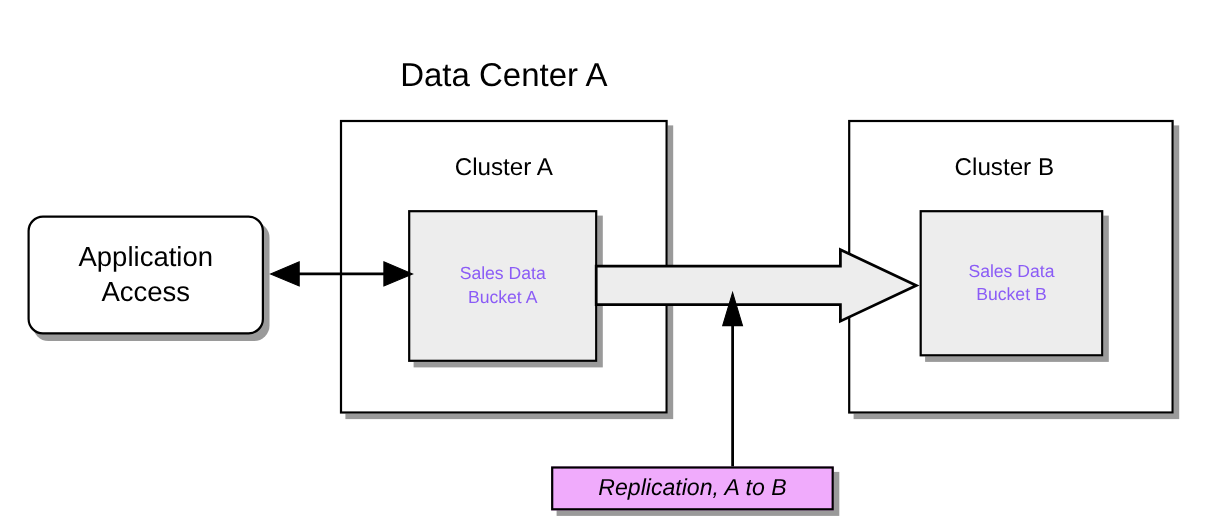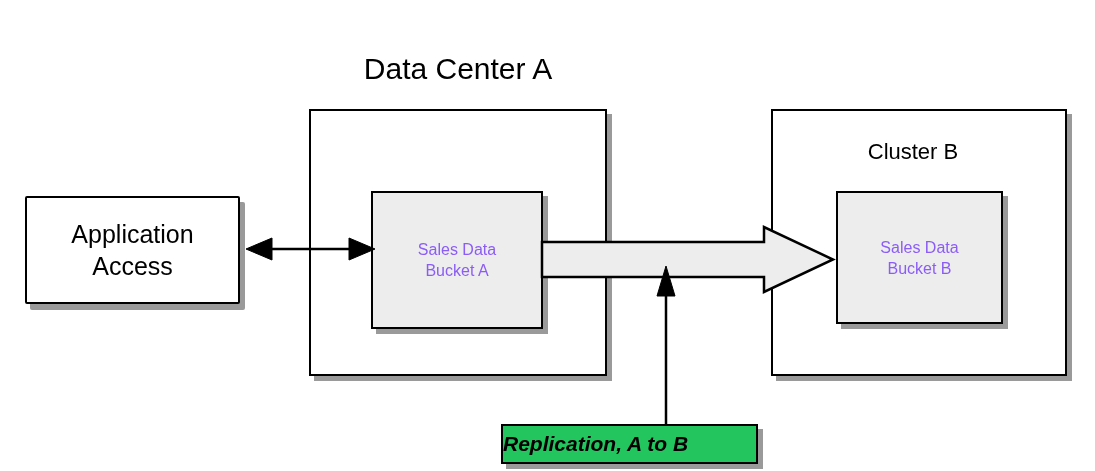--- a/index.html
+++ b/index.html
@@ -61,43 +61,43 @@
     font-size: 16px;
     color: #8b5cf6;
     text-align: center;
     line-height: 21px;
     white-space: pre-line;
   }
 
   
   .rounded-box {
     border: 2px solid #000000;
-    border-radius: 2px;
+    border-radius: 14px;
     background: #ffffff;
     box-shadow: 5px 6px 0 0 #9a9a9a;
     display: flex;
     align-items: center;
     justify-content: center;
   }
   .rounded-label {
     font-size: 25px;
     color: #000000;
     text-align: center;
     line-height: 32px;
     white-space: pre-line;
   }
 
   
   .note-box {
     border: 2px solid #000000;
-    background: #22c55e;
+    background: #f0abfc;
     box-shadow: 5px 5px 0 0 #9a9a9a;
     display: flex;
     align-items: center;
-    font-weight: bold;
+    justify-content: center;
   }
   .note-label {
     font-size: 21px;
     font-style: italic;
     color: #000000;
     text-align: center;
     line-height: 24px;
     white-space: nowrap;
   }
 
@@ -113,20 +113,21 @@
 </style>
 </head>
 <body>
 
 <div id="canvas">
 
   <div class="abs dc-title" style="left:309px; top:28px; width:298px;">Data Center A</div>
 
   <div class="abs dc-box" style="left:309px; top:85px; width:298px; height:267px;"></div>
 
+  <div class="abs cluster-title" style="left:309px; top:115px; width:298px;">Cluster A</div>
 
   <div class="abs bucket-box" style="left:371px; top:167px; width:172px; height:138px;">
     <span class="bucket-label">Sales Data
 Bucket A</span>
   </div>
 
 
   <div class="abs dc-box" style="left:771px; top:85px; width:296px; height:267px;"></div>
 
   <div class="abs cluster-title" style="left:771px; top:115px; width:284px;">Cluster B</div>

